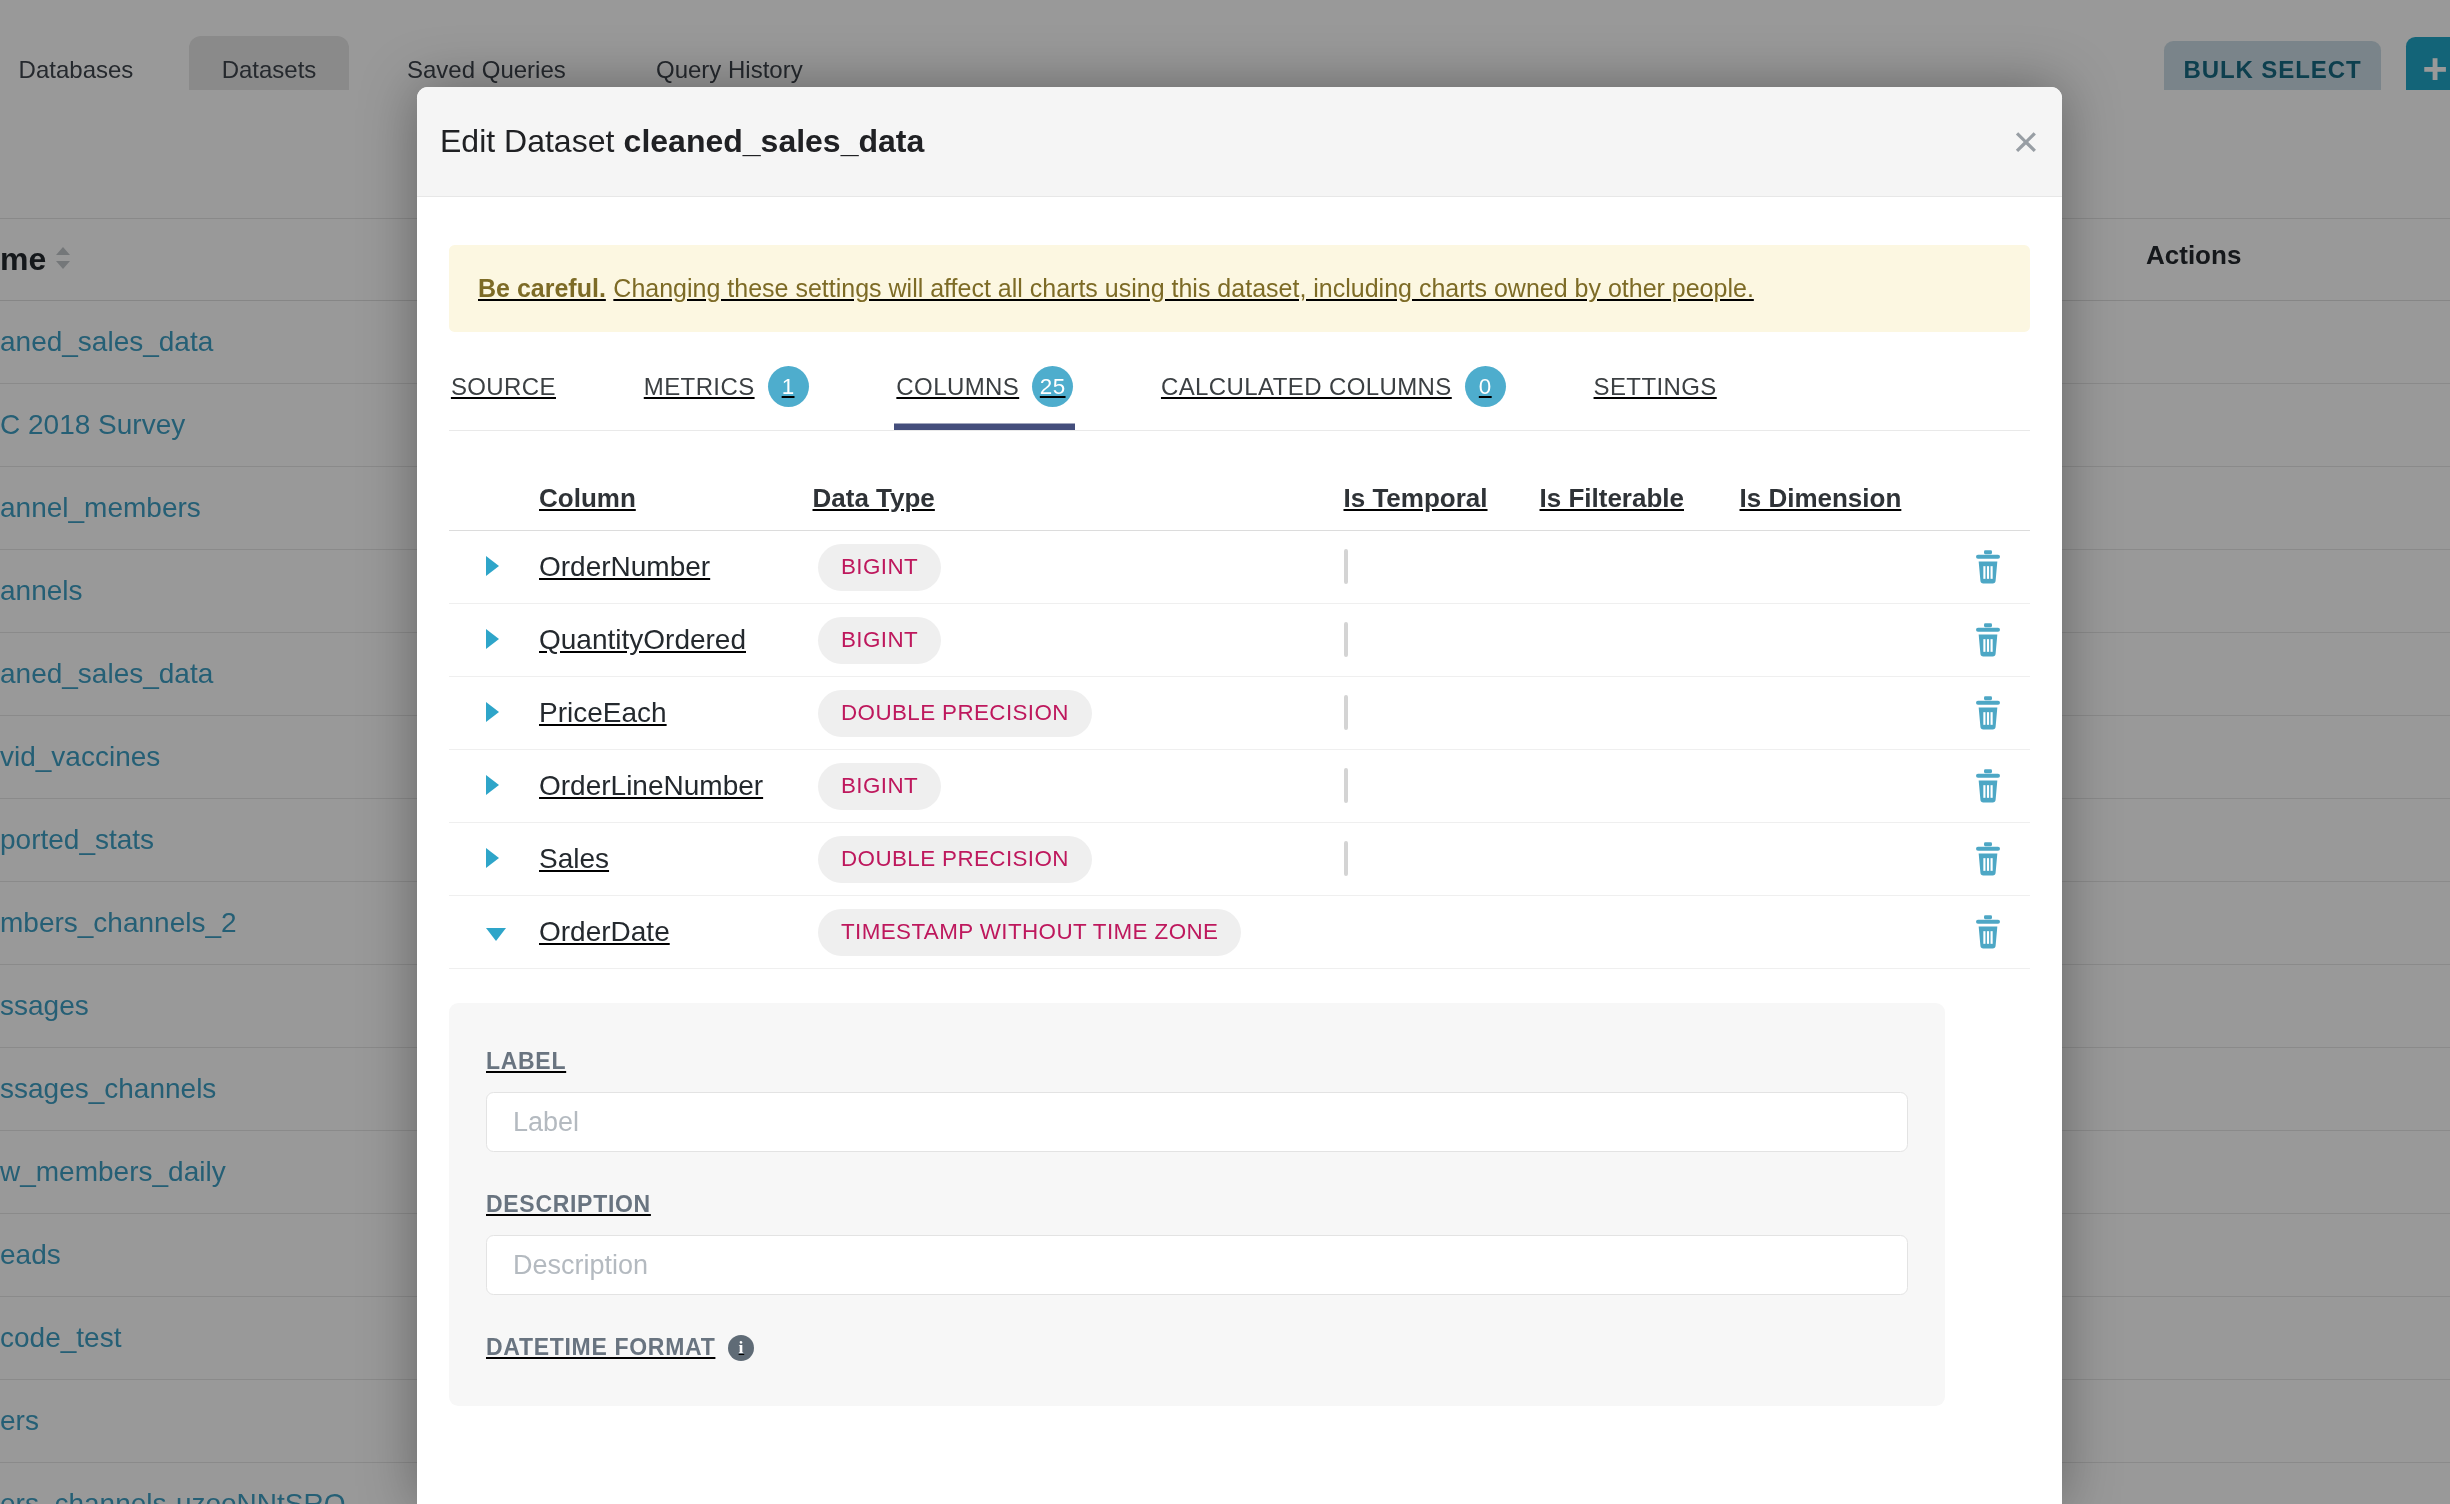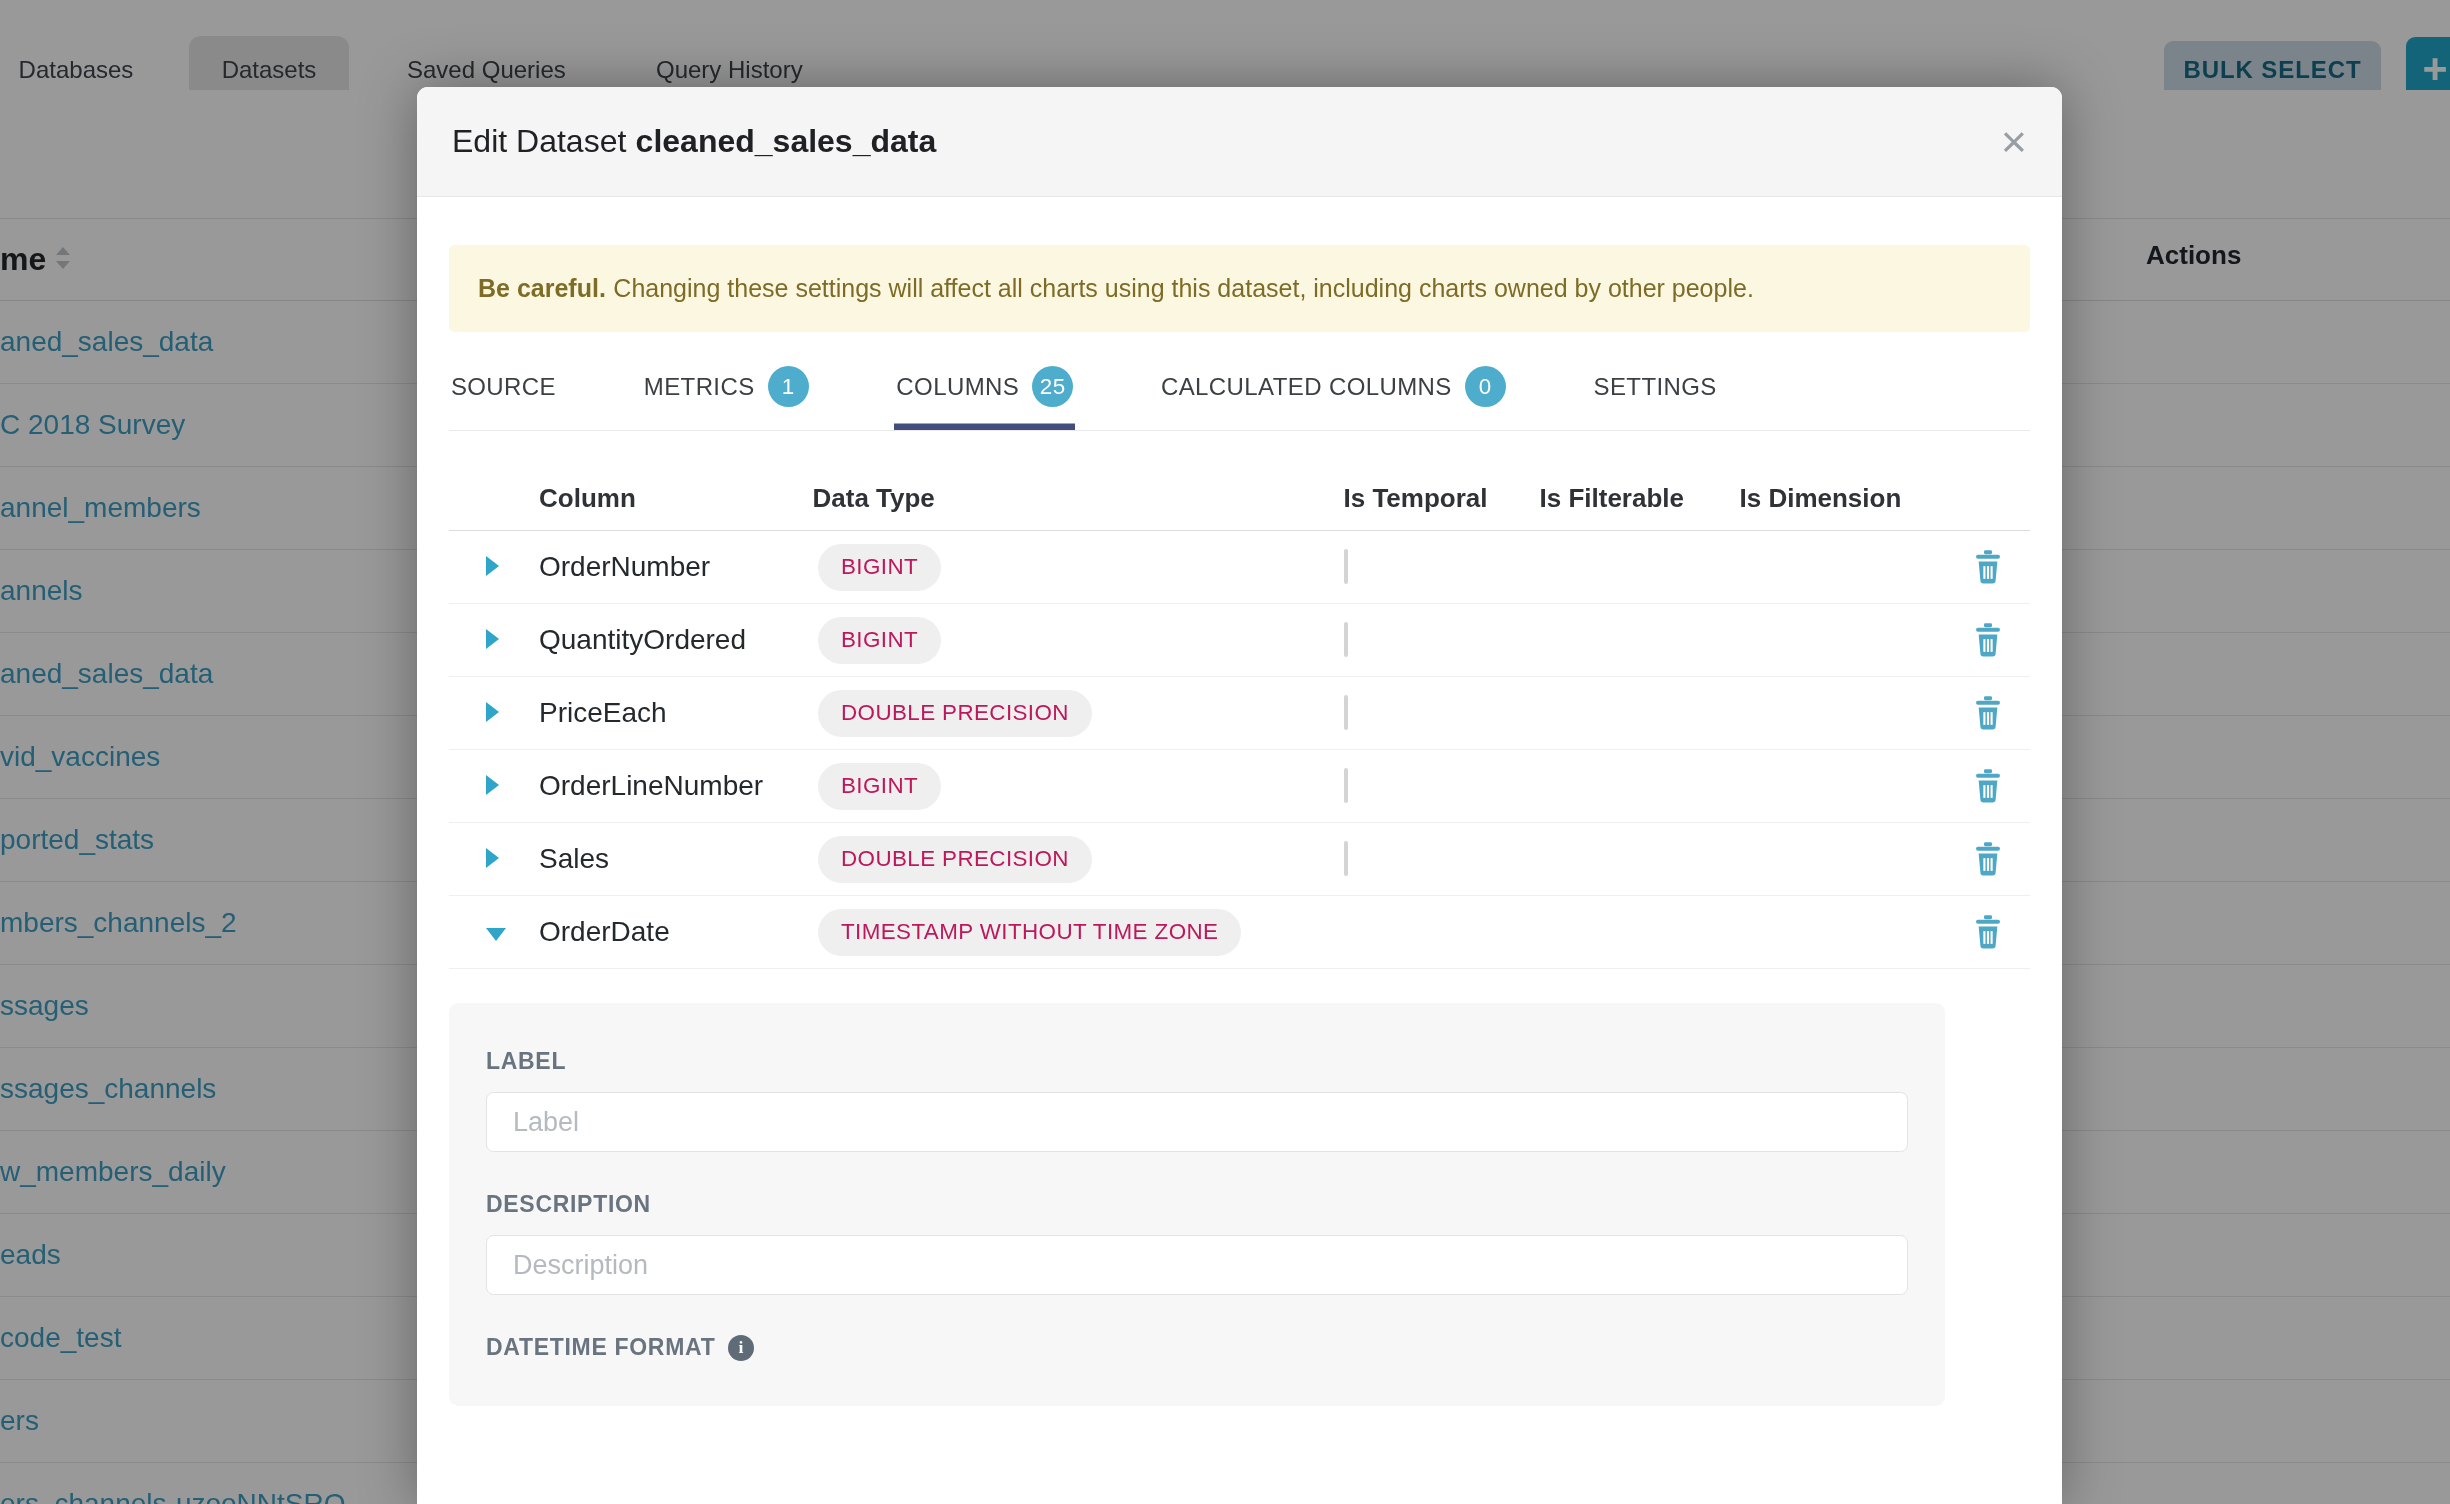--- a/index.html
+++ b/index.html
@@ -34,26 +34,26 @@
 
   .bg-rows { position: absolute; top: 301px; left: 0; right: 0; }
   .bg-row { height: 83px; border-bottom: 1.9px solid #e7e7e7; display: flex; align-items: center; background: #fff; }
   .bg-row a { font-size: 28px; color: #3f9fc4; text-decoration: none; }
 
   
   .overlay { position: absolute; inset: 0; background: rgba(0,0,0,0.40); }
 
   
   .modal { position: absolute; left: 417px; top: 87px; width: 1645px; height: 1418px; background: #fff; border-radius: 11.2px 11.2px 0 0; box-shadow: 0 0 56px rgba(0,0,0,0.35); }
-  .modal-header { height: 110px; background: #f5f5f5; border-bottom: 1.9px solid #e7e7e7; border-radius: 11.2px 11.2px 0 0; display: flex; align-items: center; padding: 0 35px; }
+  .modal-header { height: 110px; background: #f5f5f5; border-bottom: 1.9px solid #e7e7e7; border-radius: 11.2px 11.2px 0 0; display: flex; align-items: center; padding: 0 23px; }
   .modal-title { font-size: 32px; color: #202124; }
   .modal-title b { margin-left: 9.3px; }
   .modal-close { margin-left: auto; font-size: 45px; color: #989ea4; line-height: 1; cursor: pointer; font-weight: 400; }
 
-  .modal-body { padding: 0 32px; }
+  .modal-body { padding: 0 32px; text-decoration: underline; }
 
   .warning { margin-top: 48px; height: 87px; background: #fcf7e1; border-radius: 5.6px; display: flex; align-items: center; padding: 0 29px; font-size: 25px; color: #7d6b26; }
   .warning b { margin-right: 7.5px; }
 
   .tabs { margin-top: 23px; display: flex; gap: 84px; font-size: 24px; color: #3c4043; letter-spacing: 0.4px; }
   .tab { display: flex; align-items: center; gap: 13px; padding: 11.2px 1.9px 22.4px 1.9px; cursor: pointer; }
   .tab.active { box-shadow: inset 0 -6.5px 0 #444e7c; }
   .badge { min-width: 41px; height: 41px; border-radius: 20.5px; background: #4eadcd; color: #fff; font-size: 22.4px; display: flex; align-items: center; justify-content: center; padding: 0 7.5px; }
   .tabs-divider { height: 1.9px; background: #e9e9e9; }
 

